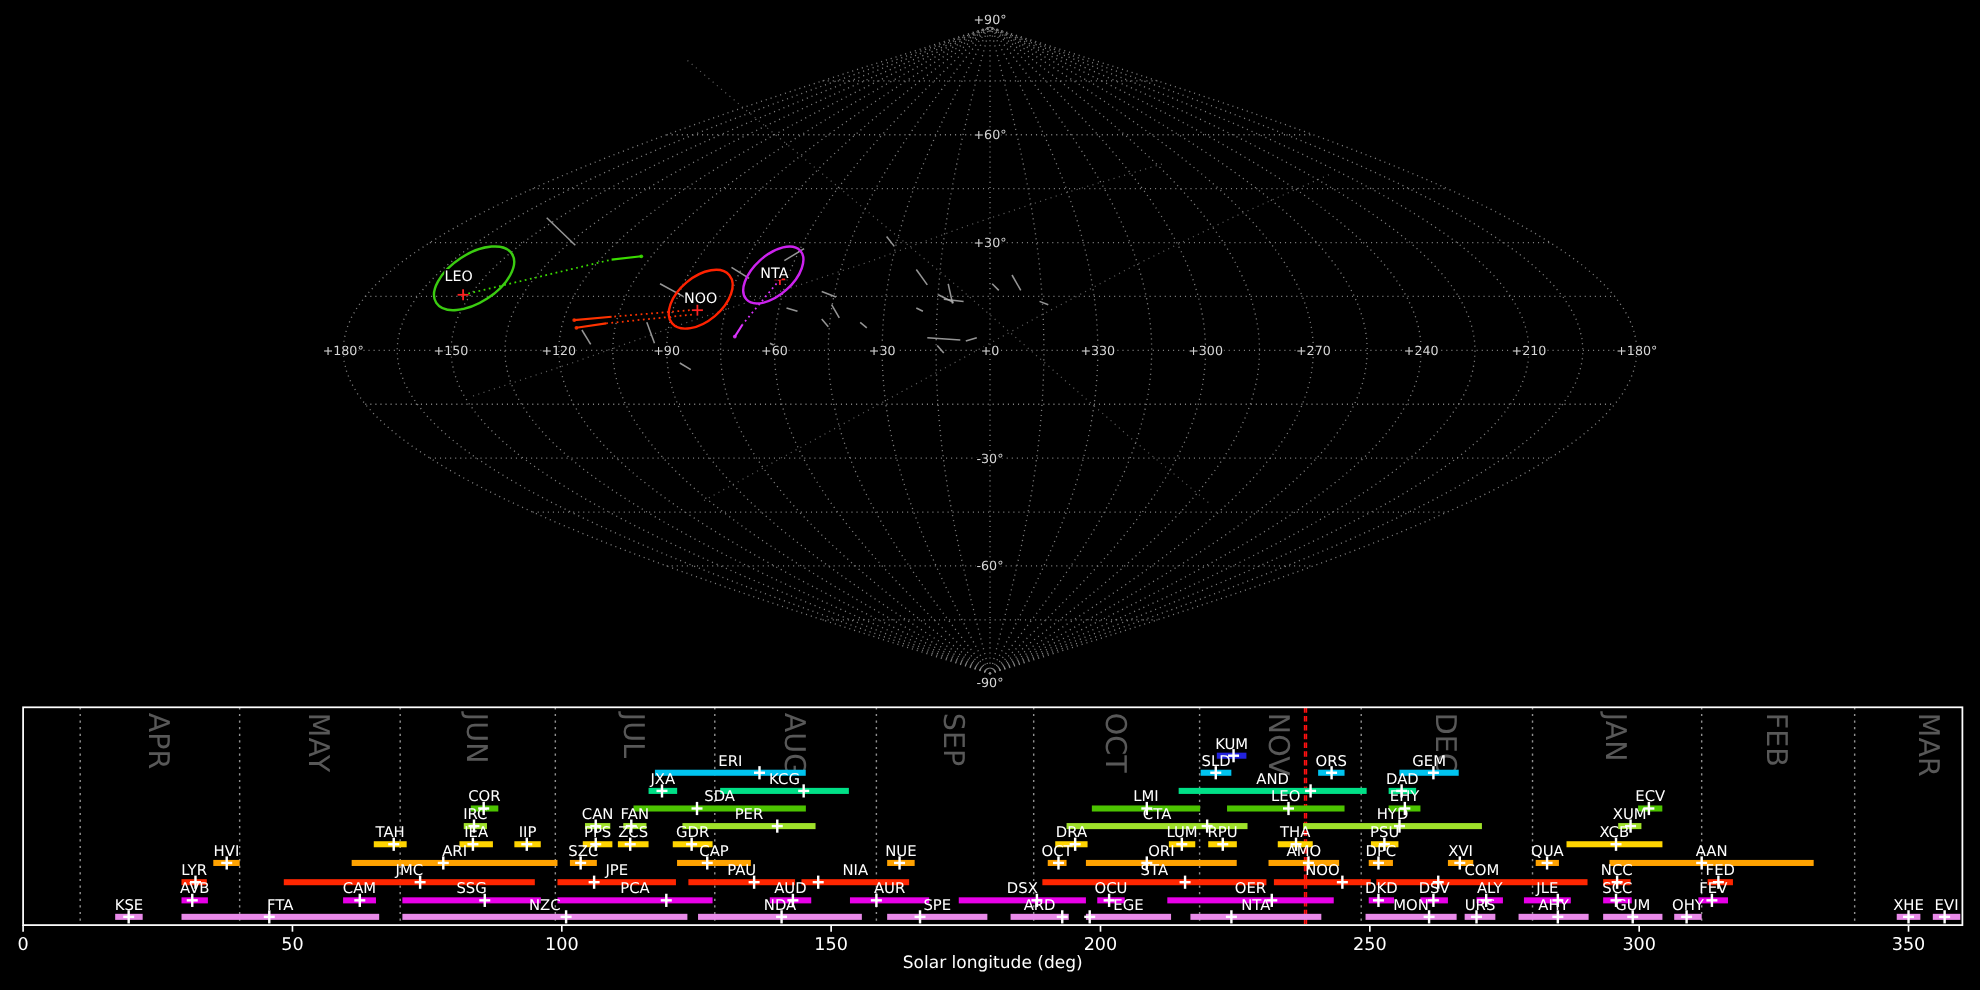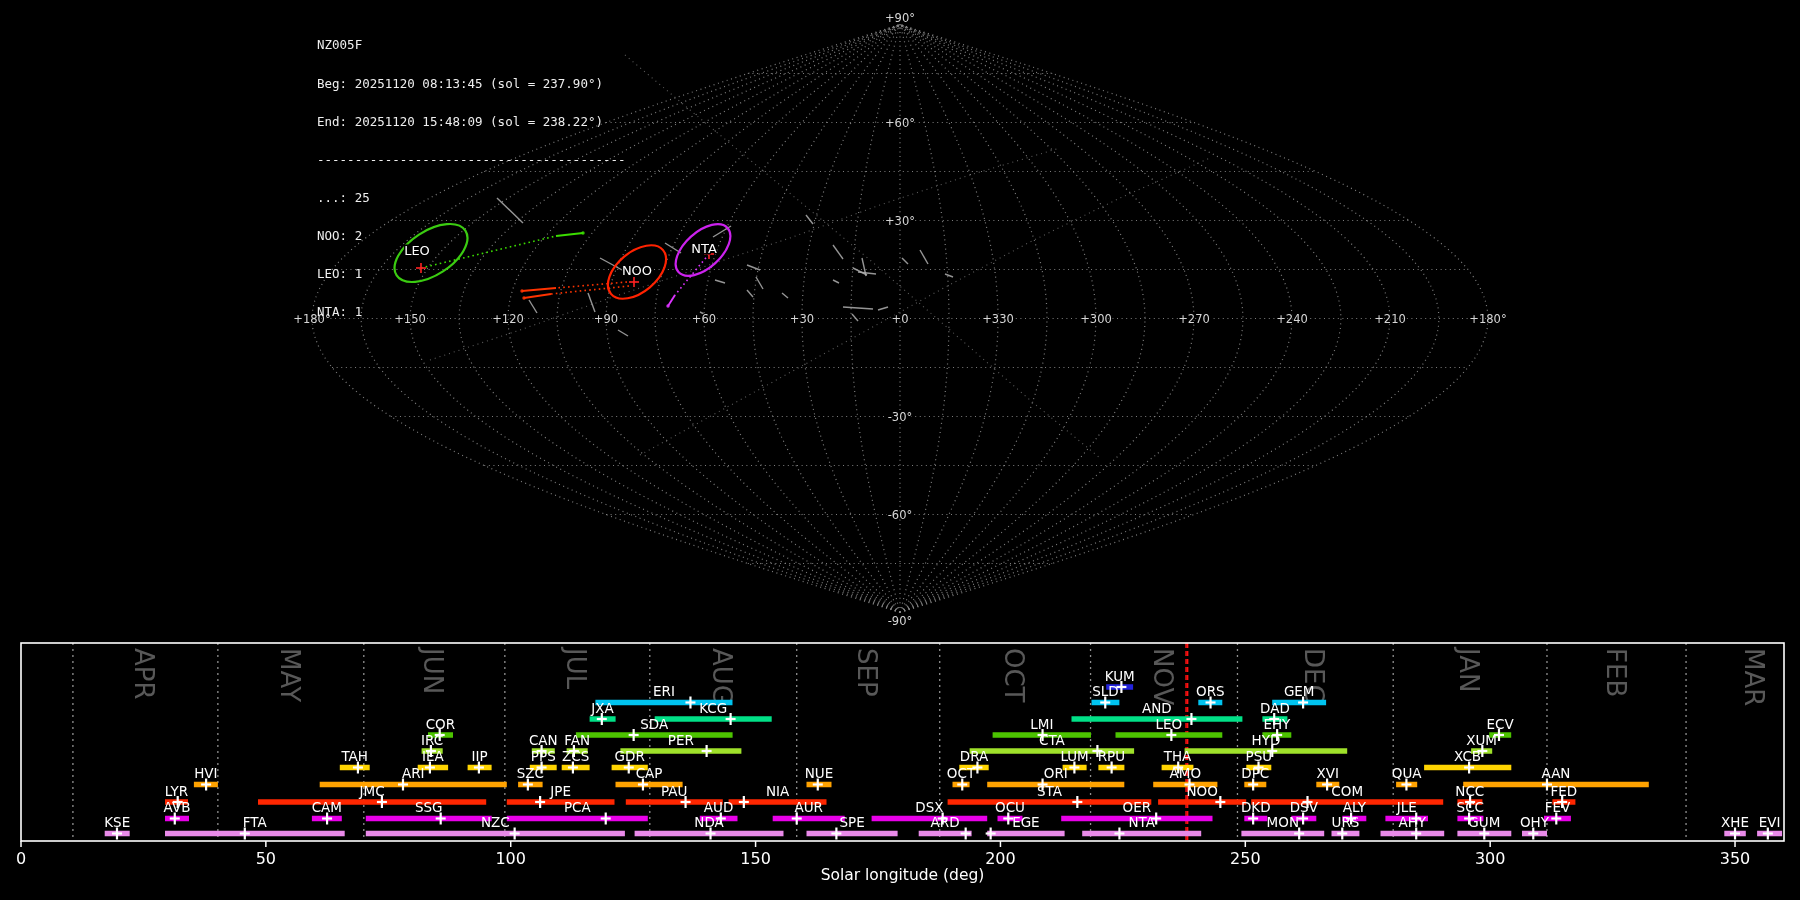--- a/index.html
+++ b/index.html
@@ -538,23 +538,13 @@
         <text x="1000.4444444444445" y="864" fill="#fff" font-size="16px" font-family="DejaVu Sans, sans-serif" text-anchor="middle">200</text>
         <line x1="1245.3055555555554" y1="841" x2="1245.3055555555554" y2="847" stroke="#fff" stroke-width="1.5"></line>
         <text x="1245.3055555555554" y="864" fill="#fff" font-size="16px" font-family="DejaVu Sans, sans-serif" text-anchor="middle">250</text>
         <line x1="1490.1666666666667" y1="841" x2="1490.1666666666667" y2="847" stroke="#fff" stroke-width="1.5"></line>
         <text x="1490.1666666666667" y="864" fill="#fff" font-size="16px" font-family="DejaVu Sans, sans-serif" text-anchor="middle">300</text>
         <line x1="1735.0277777777778" y1="841" x2="1735.0277777777778" y2="847" stroke="#fff" stroke-width="1.5"></line>
         <text x="1735.0277777777778" y="864" fill="#fff" font-size="16px" font-family="DejaVu Sans, sans-serif" text-anchor="middle">350</text>
         <text x="902.5" y="880" fill="#fff" font-size="15.5px" font-family="DejaVu Sans, sans-serif" text-anchor="middle">Solar longitude (deg)</text>
       </g>
     </svg>
-  <div class="info">
-    <div>NZ005F</div>
-    <div>Beg: 20251120 08:13:45 (sol = 237.90°)</div>
-    <div>End: 20251120 15:48:09 (sol = 238.22°)</div>
-    <div>-----------------------------------------</div>
-    <div>...: 25</div>
-    <div>NOO: 2</div>
-    <div>LEO: 1</div>
-    <div>NTA: 1</div>
-  </div>
 </div>
 
 </body></html>

